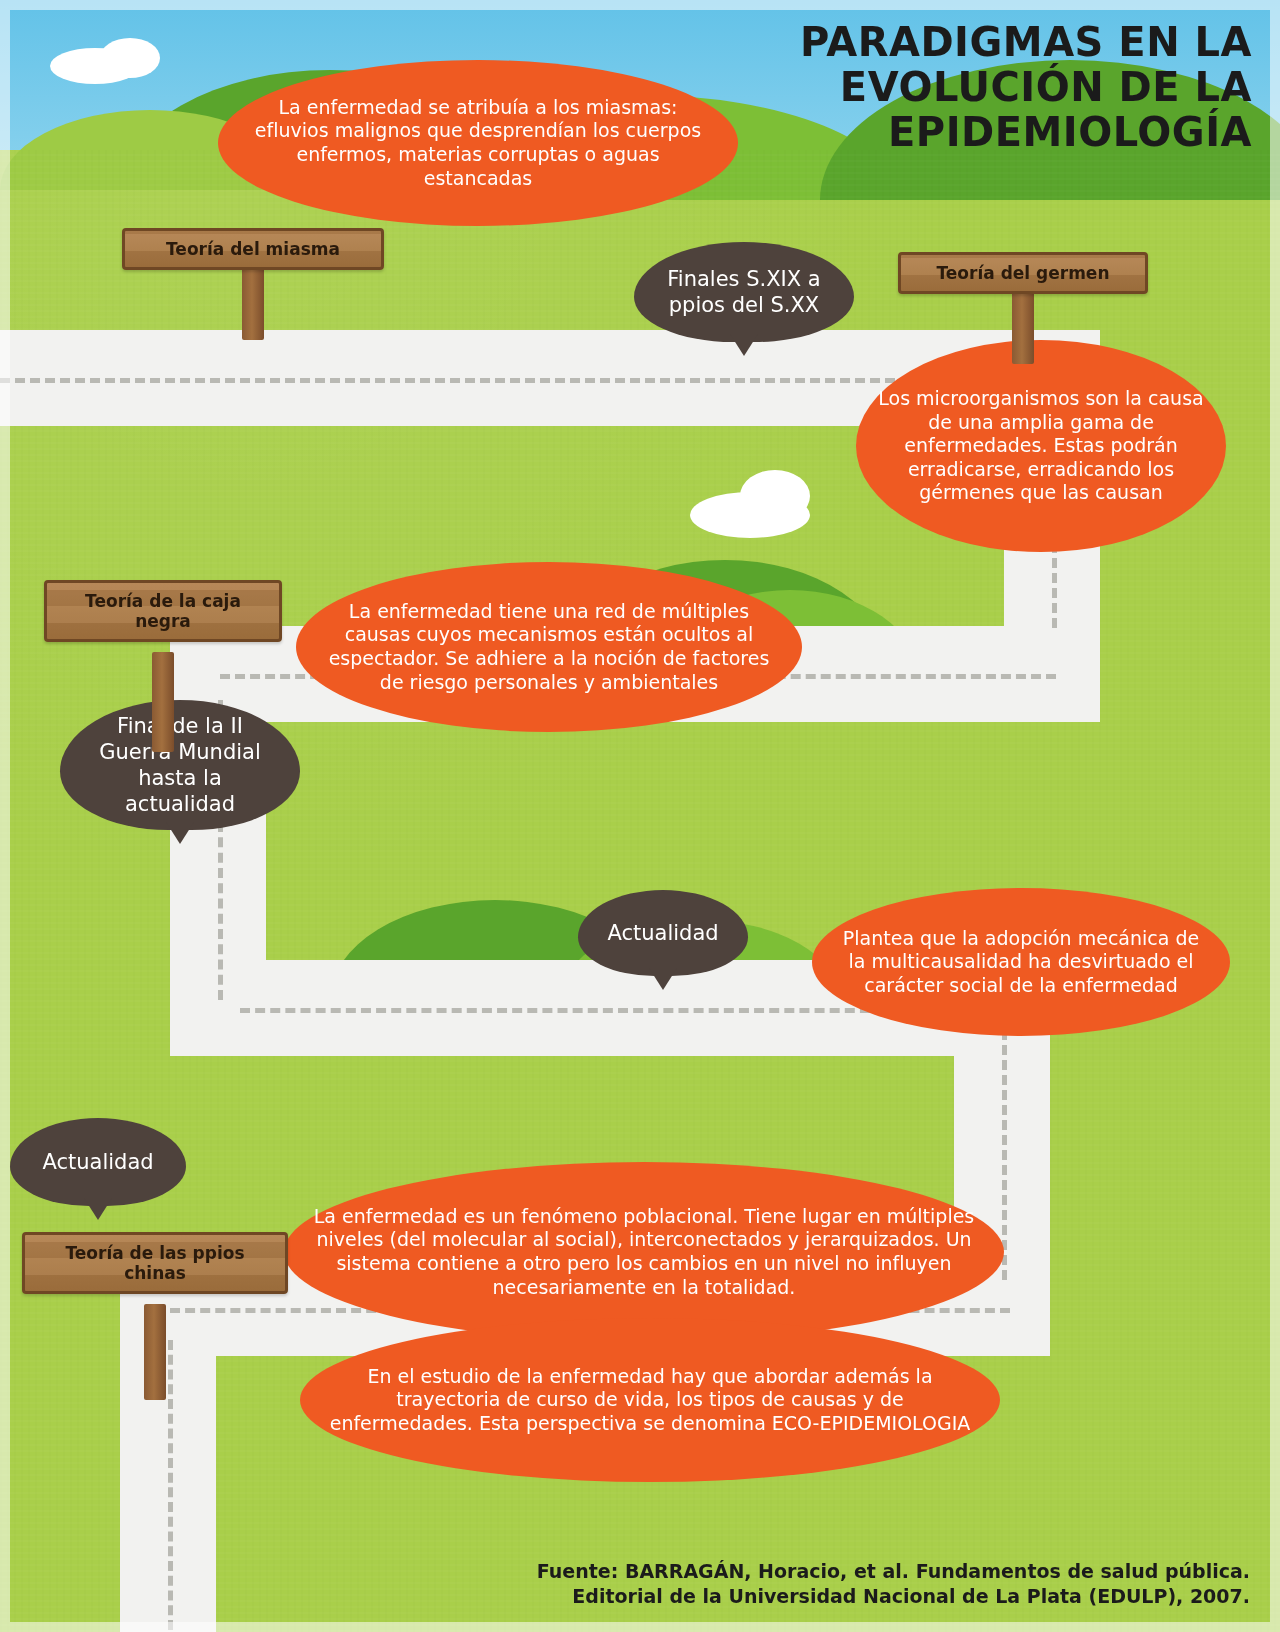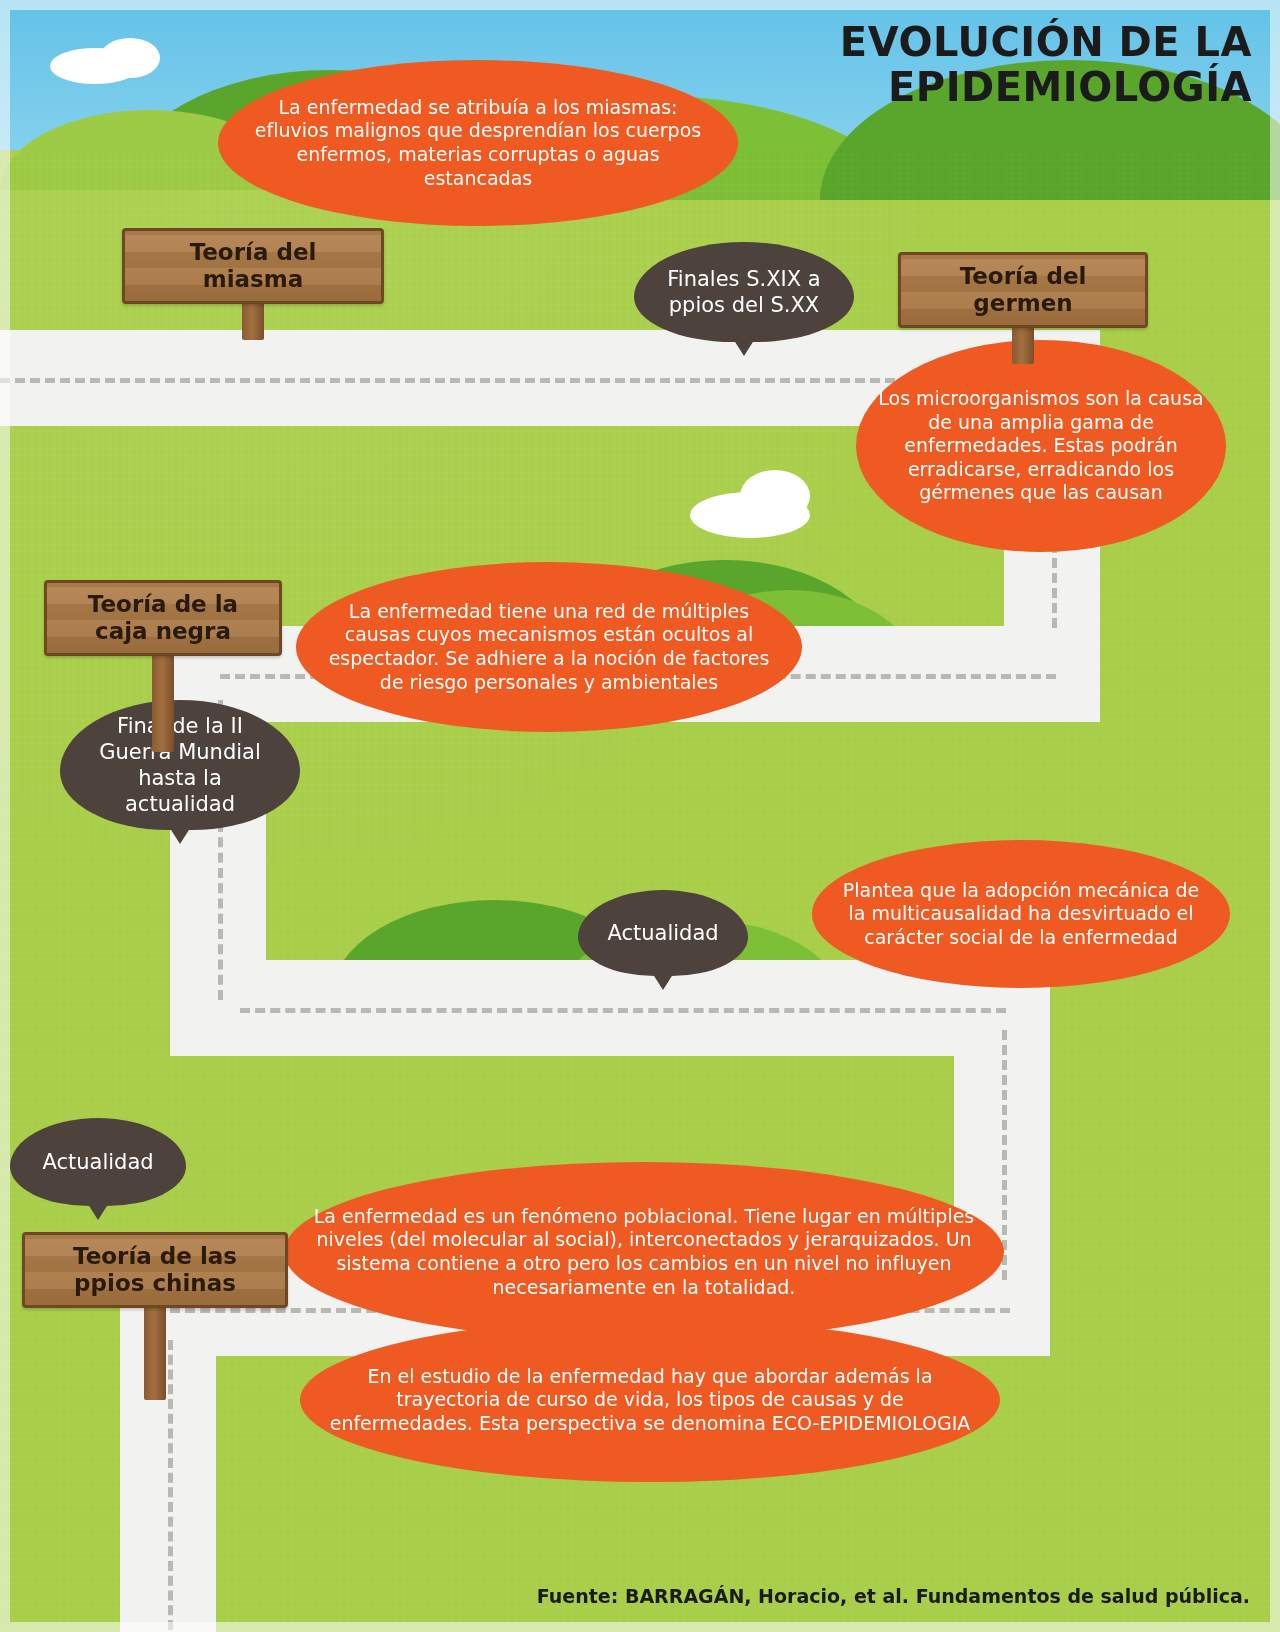--- a/index.html
+++ b/index.html
@@ -157,21 +157,21 @@
     position: relative;
     z-index: 2;
     background:
       repeating-linear-gradient(0deg, rgba(0,0,0,0.06) 0 16px, rgba(255,255,255,0.05) 16px 33px),
       linear-gradient(180deg, #b3824f 0%, #a4733f 100%);
     border: 3px solid #6f4724;
     border-radius: 4px;
     color: #2a1a0c;
     font-family: "DejaVu Sans", sans-serif;
     font-weight: bold;
-    font-size: 23px;
+    font-size: 17px;
     text-align: center;
     padding: 8px 16px;
     line-height: 1.18;
     box-shadow: 0 2px 3px rgba(0,0,0,.18);
   }
 
   
   .source {
     position: absolute;
     right: 30px;
@@ -227,40 +227,41 @@
   <div class="dash-h" style="left:0; top:378px; width:1000px;"></div>
   <div class="dash-v" style="left:1052px; top:378px; height:250px;"></div>
   <div class="dash-h" style="left:220px; top:674px; width:836px;"></div>
   <div class="dash-v" style="left:218px; top:700px; height:300px;"></div>
   <div class="dash-h" style="left:240px; top:1008px; width:766px;"></div>
   <div class="dash-v" style="left:1002px; top:1030px; height:250px;"></div>
   <div class="dash-h" style="left:170px; top:1308px; width:840px;"></div>
   <div class="dash-v" style="left:168px; top:1340px; height:290px;"></div>
 
   <div class="title">
+    <div>PARADIGMAS EN LA</div>
     <div>EVOLUCIÓN DE LA</div>
     <div>EPIDEMIOLOGÍA</div>
   </div>
 
 
   <div class="bubble dark" style="left:634px; top:242px; width:220px; height:100px;">Finales S.XIX a ppios del S.XX</div>
 
   <div class="bubble dark" style="left:60px; top:700px; width:240px; height:130px;">Final de la II Guerra Mundial hasta la actualidad</div>
 
   <div class="bubble dark" style="left:578px; top:890px; width:170px; height:86px;">Actualidad</div>
 
   <div class="bubble dark" style="left:10px; top:1118px; width:176px; height:88px;">Actualidad</div>
 
   <div class="bubble orange" style="left:218px; top:60px; width:520px; height:166px;">La enfermedad se atribuía a los miasmas: efluvios malignos que desprendían los cuerpos enfermos, materias corruptas o aguas estancadas</div>
 
   <div class="bubble orange" style="left:856px; top:340px; width:370px; height:212px;">Los microorganismos son la causa de una amplia gama de enfermedades. Estas podrán erradicarse, erradicando los gérmenes que las causan</div>
 
   <div class="bubble orange" style="left:296px; top:562px; width:506px; height:170px;">La enfermedad tiene una red de múltiples causas cuyos mecanismos están ocultos al espectador. Se adhiere a la noción de factores de riesgo personales y ambientales</div>
 
-  <div class="bubble orange" style="left:812px; top:840px; width:418px; height:148px;">Plantea que la adopción mecánica de la multicausalidad ha desvirtuado el carácter social de la enfermedad</div>
+  <div class="bubble orange" style="left:812px; top:888px; width:418px; height:148px;">Plantea que la adopción mecánica de la multicausalidad ha desvirtuado el carácter social de la enfermedad</div>
 
   <div class="bubble orange" style="left:284px; top:1162px; width:720px; height:180px;">La enfermedad es un fenómeno poblacional. Tiene lugar en múltiples niveles (del molecular al social), interconectados y jerarquizados. Un sistema contiene a otro pero los cambios en un nivel no influyen necesariamente en la totalidad.</div>
 
   <div class="bubble orange" style="left:300px; top:1318px; width:700px; height:164px;">En el estudio de la enfermedad hay que abordar además la trayectoria de curso de vida, los tipos de causas y de enfermedades. Esta perspectiva se denomina ECO-EPIDEMIOLOGIA</div>
 
   <div class="sign" style="left:122px; top:228px; width:262px;">
     <div class="post"></div>
     <div class="board">Teoría del miasma</div>
   </div>
 
@@ -275,16 +276,17 @@
   </div>
 
 
   <div class="sign" style="left:22px; top:1232px; width:266px;">
     <div class="post" style="top:72px; height:96px;"></div>
     <div class="board">Teoría de las ppios chinas</div>
   </div>
 
   <div class="source">
     <div>Fuente: BARRAGÁN, Horacio, et al. Fundamentos de salud pública.</div>
+    <div>Editorial de la Universidad Nacional de La Plata (EDULP), 2007.</div>
   </div>
 
   <div class="paper-border"></div>
 </div>
 
 </body></html>

